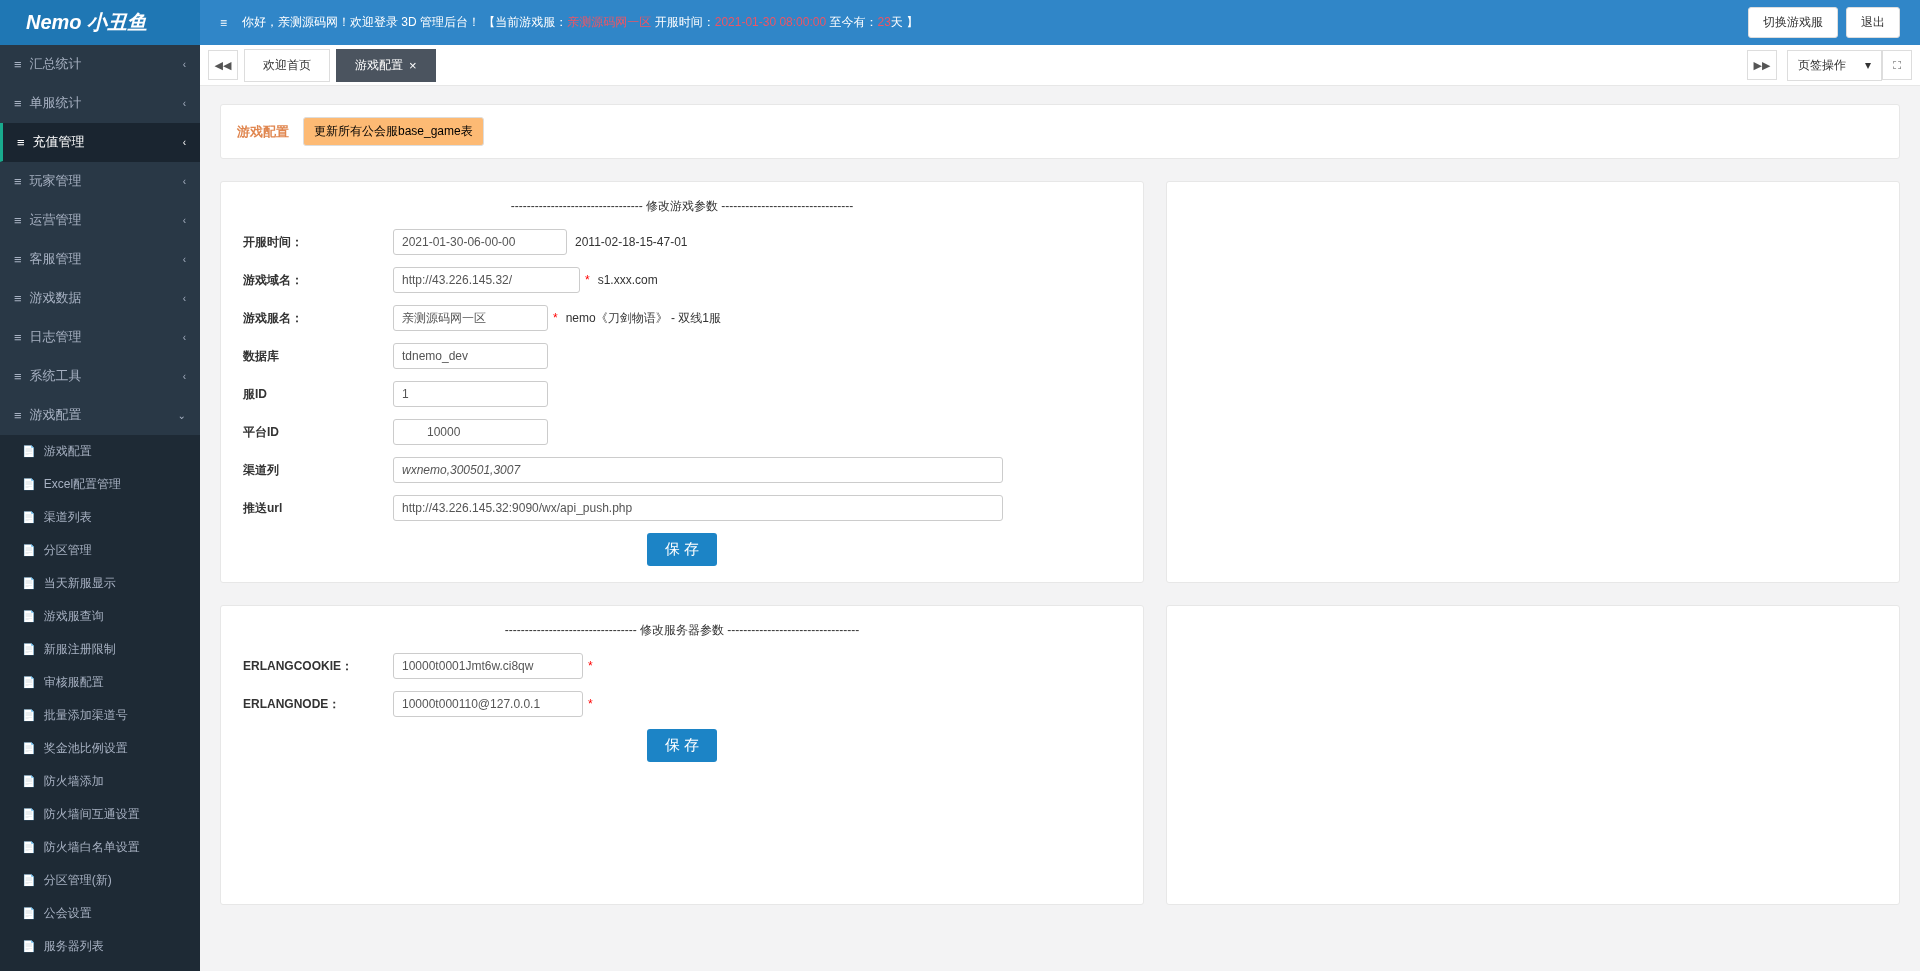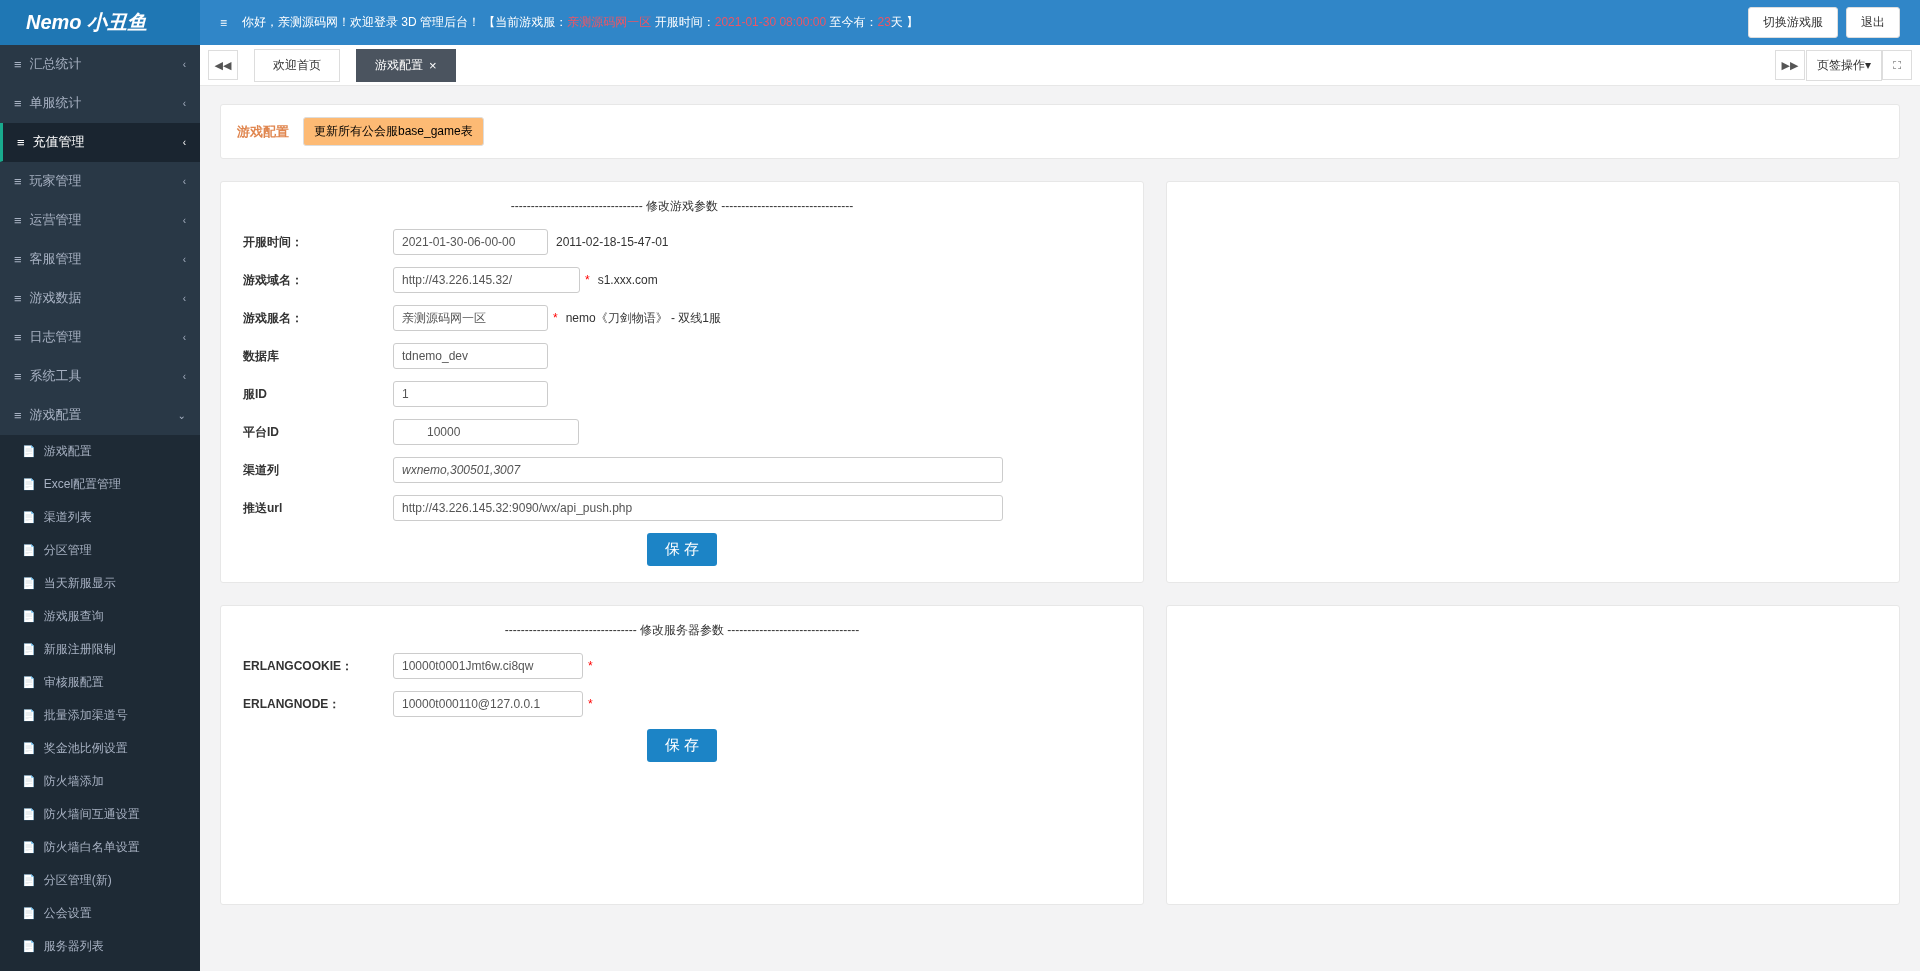--- a/index.html
+++ b/index.html
@@ -18,25 +18,25 @@
 .sub .doc{margin-left:-20px;margin-right:8px;font-size:11px}
 .content{flex:1;display:flex;flex-direction:column;background:#f3f3f4}
 .topbar{height:45px;background:#3086c8;color:#fff;display:flex;align-items:center;padding:0 20px;font-size:12px}
 .topbar .menu-btn{margin-right:15px;cursor:pointer}
 .topbar .msg{flex:1}
 .topbar .highlight1{color:#ed5565}
 .topbar .highlight2{color:#ed5565}
 .top-btn{background:#fff;color:#333;border:1px solid #ddd;padding:6px 14px;border-radius:3px;margin-left:8px;cursor:pointer;font-size:12px}
 .tabsbar{height:41px;background:#fff;border-bottom:1px solid #e7e7e7;display:flex;align-items:center;padding:0 8px}
 .tab-arrow{width:30px;height:30px;border:1px solid #ddd;display:flex;align-items:center;justify-content:center;cursor:pointer;background:#fff;font-size:11px;color:#555}
-.tab{padding:7px 18px;border:1px solid #ddd;margin-left:16px;cursor:pointer;font-size:12px;background:#fff;display:flex;align-items:center;gap:6px}
+.tab{padding:7px 18px;border:1px solid #ddd;margin-left:6px;cursor:pointer;font-size:12px;background:#fff;display:flex;align-items:center;gap:6px}
 .tab.active{background:#4b545f;color:#fff;border-color:#4b545f}
 .tab .close{font-size:13px}
 .tabsbar .spacer{flex:1}
-.tab-op{padding:6px 10px;border:1px solid #ddd;margin-left:1px;cursor:pointer;font-size:12px;background:#fff;display:flex;align-items:center;gap:0}
+.tab-op{padding:6px 10px;border:1px solid #ddd;margin-left:10px;cursor:pointer;font-size:12px;background:#fff;display:flex;align-items:center;gap:19px}
 .page{flex:1;overflow:auto;padding:18px 20px}
 .page-head{background:#fff;border:1px solid #e7e7e7;padding:12px 16px;display:flex;align-items:center;gap:14px;border-radius:3px;margin-bottom:22px}
 .page-title{color:#e0864f;font-size:13px;font-weight:bold}
 .page-btn{background:#fdba74;border:1px solid #ddd;padding:5px 10px;border-radius:3px;cursor:pointer;font-size:12px}
 .row2{display:flex;gap:22px;margin-bottom:22px}
 .panel{flex:1;background:#fff;border:1px solid #e7e7e7;border-radius:3px;padding:16px 22px}
 .panel.narrow{flex:0 0 55%}
 .panel-title{text-align:center;color:#333;font-size:12px;margin-bottom:14px}
 .form-row{display:flex;align-items:center;margin-bottom:12px}
 .form-row label{width:150px;font-size:12px;font-weight:bold;color:#333}
@@ -208,21 +208,21 @@
       <div class="page-head">
         <span class="page-title">游戏配置</span>
         <button class="page-btn">更新所有公会服base_game表</button>
       </div>
 
       <div class="row2">
         <div class="panel narrow">
           <div class="panel-title">--------------------------------- 修改游戏参数 ---------------------------------</div>
           <div class="form-row">
               <label>开服时间：</label>
-              <input type="text" style="width: 155px;" value="2021-01-30-06-00-00">
+              <input type="text" style="width: 174px;" value="2021-01-30-06-00-00">
               <span class="hint">2011-02-18-15-47-01</span>
             </div>
           <div class="form-row">
               <label>游戏域名：</label>
               <input type="text" style="width: 187px;" value="http://43.226.145.32/">
               <span class="star">*</span>
               <span class="hint">s1.xxx.com</span>
             </div>
           <div class="form-row">
               <label>游戏服名：</label>
@@ -233,21 +233,21 @@
           <div class="form-row">
               <label>数据库</label>
               <input type="text" style="width: 155px;" value="tdnemo_dev">
             </div>
           <div class="form-row">
               <label>服ID</label>
               <input type="text" style="width: 155px;" value="1">
             </div>
           <div class="form-row">
               <label>平台ID</label>
-              <input type="text" style="width: 186px; padding-left: 33px;" value="10000">
+              <input type="text" style="width: 155px; padding-left: 33px;" value="10000">
             </div>
           <div class="form-row">
               <label>渠道列</label>
               <input type="text" style="width: 610px; font-style: italic;" value="wxnemo,300501,3007">
             </div>
           <div class="form-row">
               <label>推送url</label>
               <input type="text" style="width: 610px;" value="http://43.226.145.32:9090/wx/api_push.php">
             </div>
           <button class="btn-save">保 存</button>

